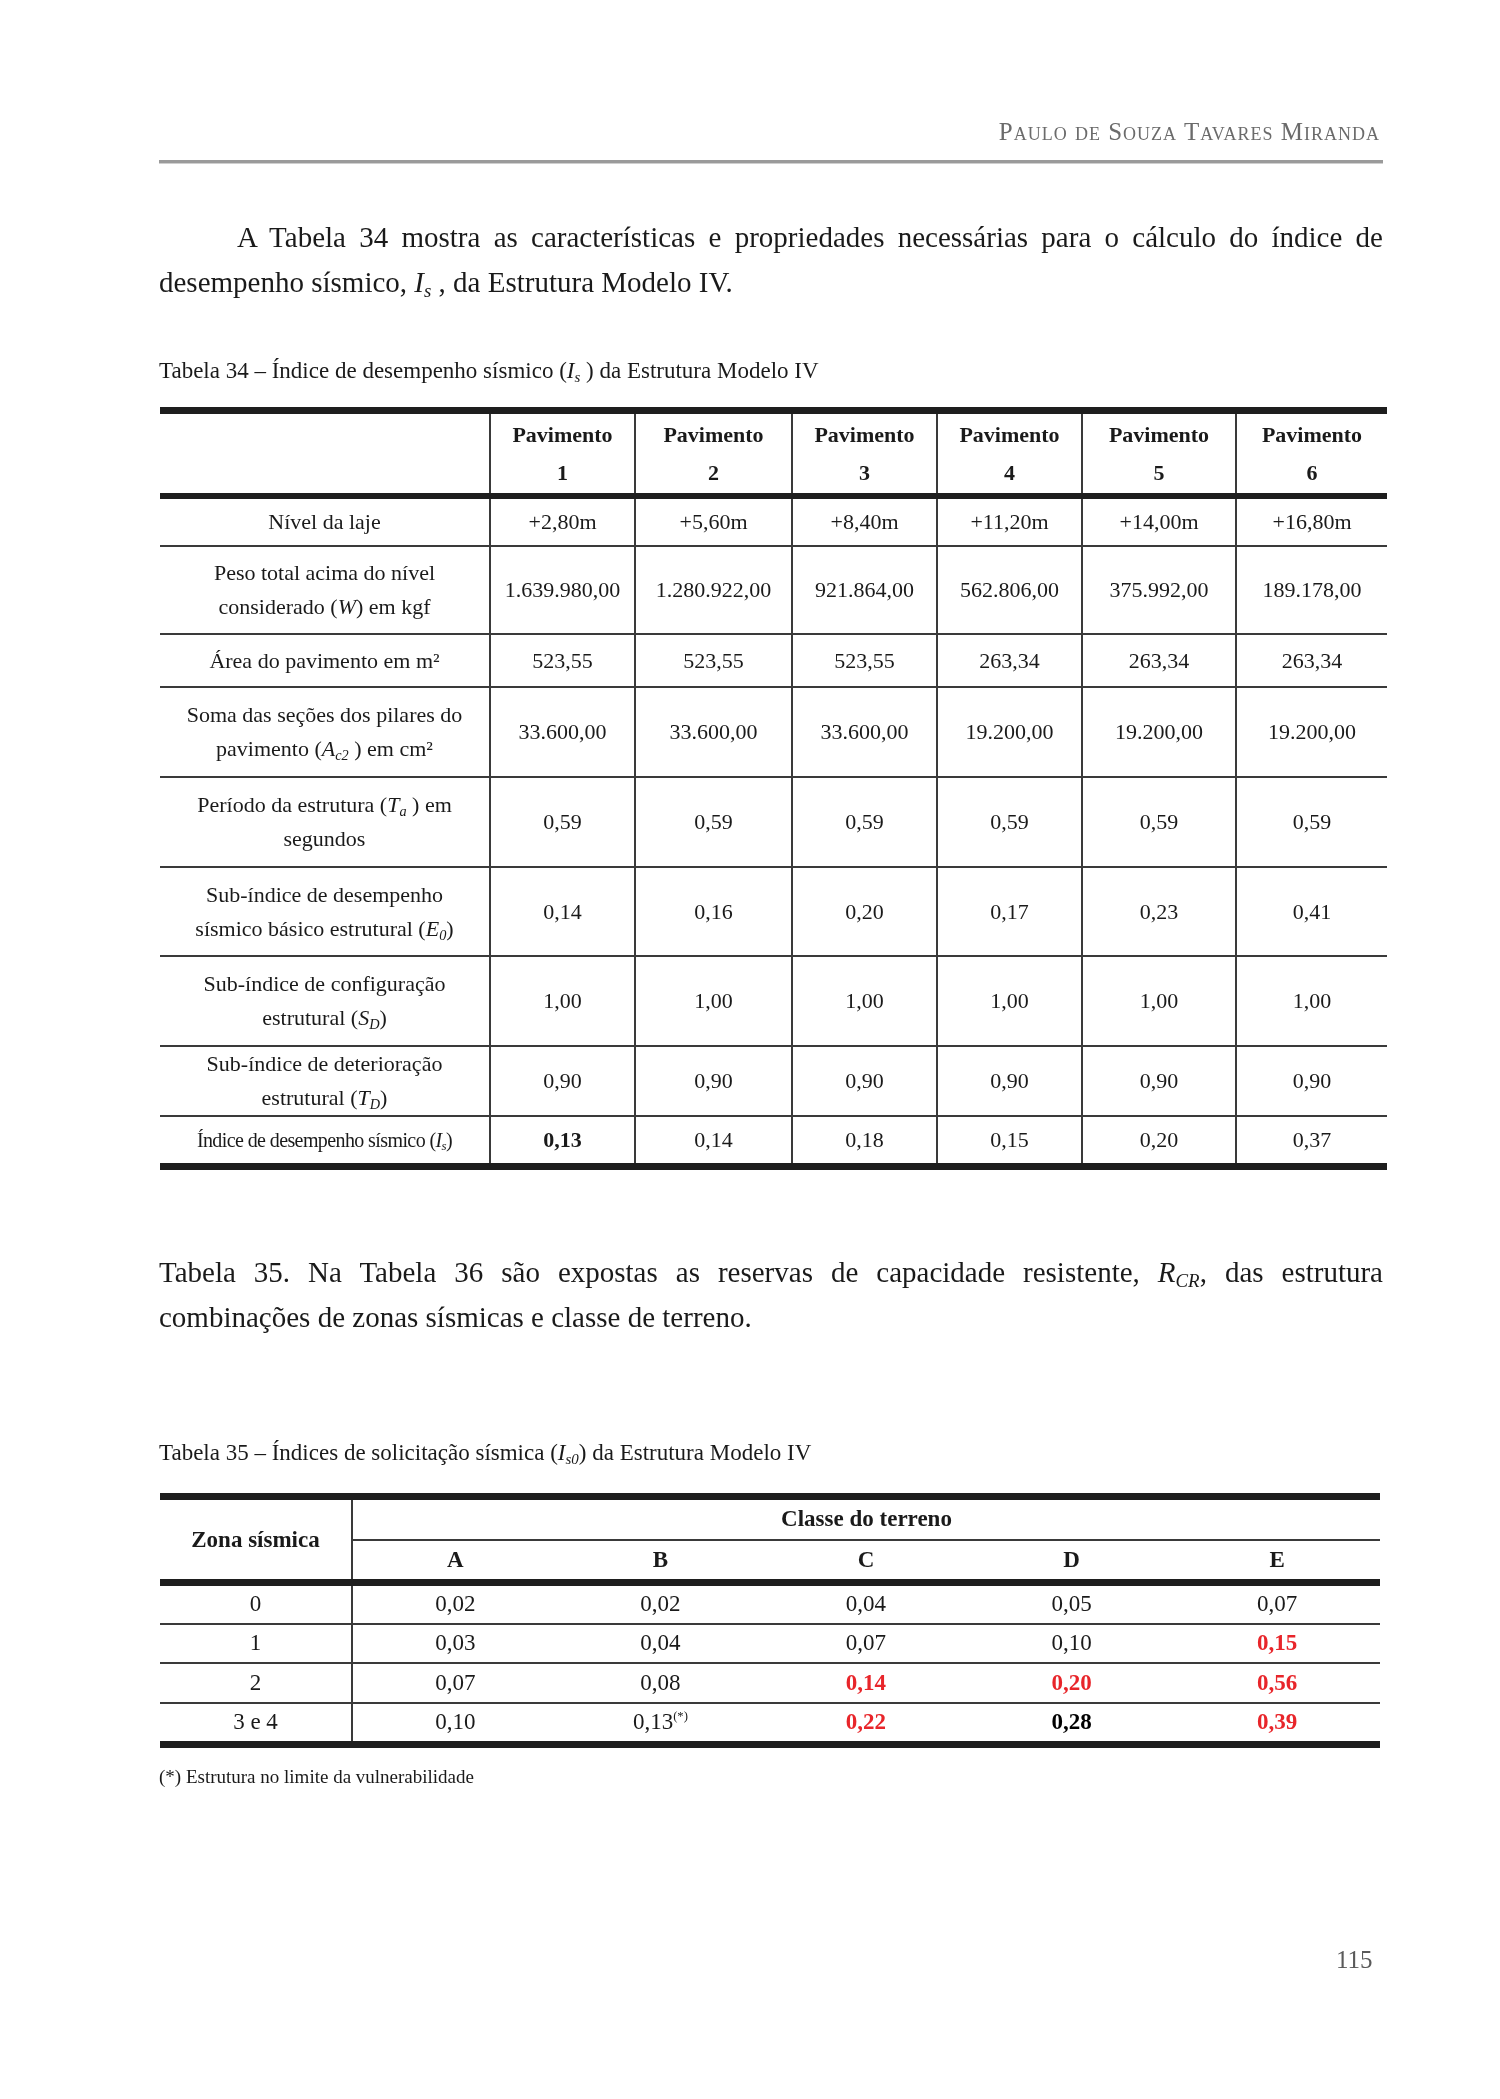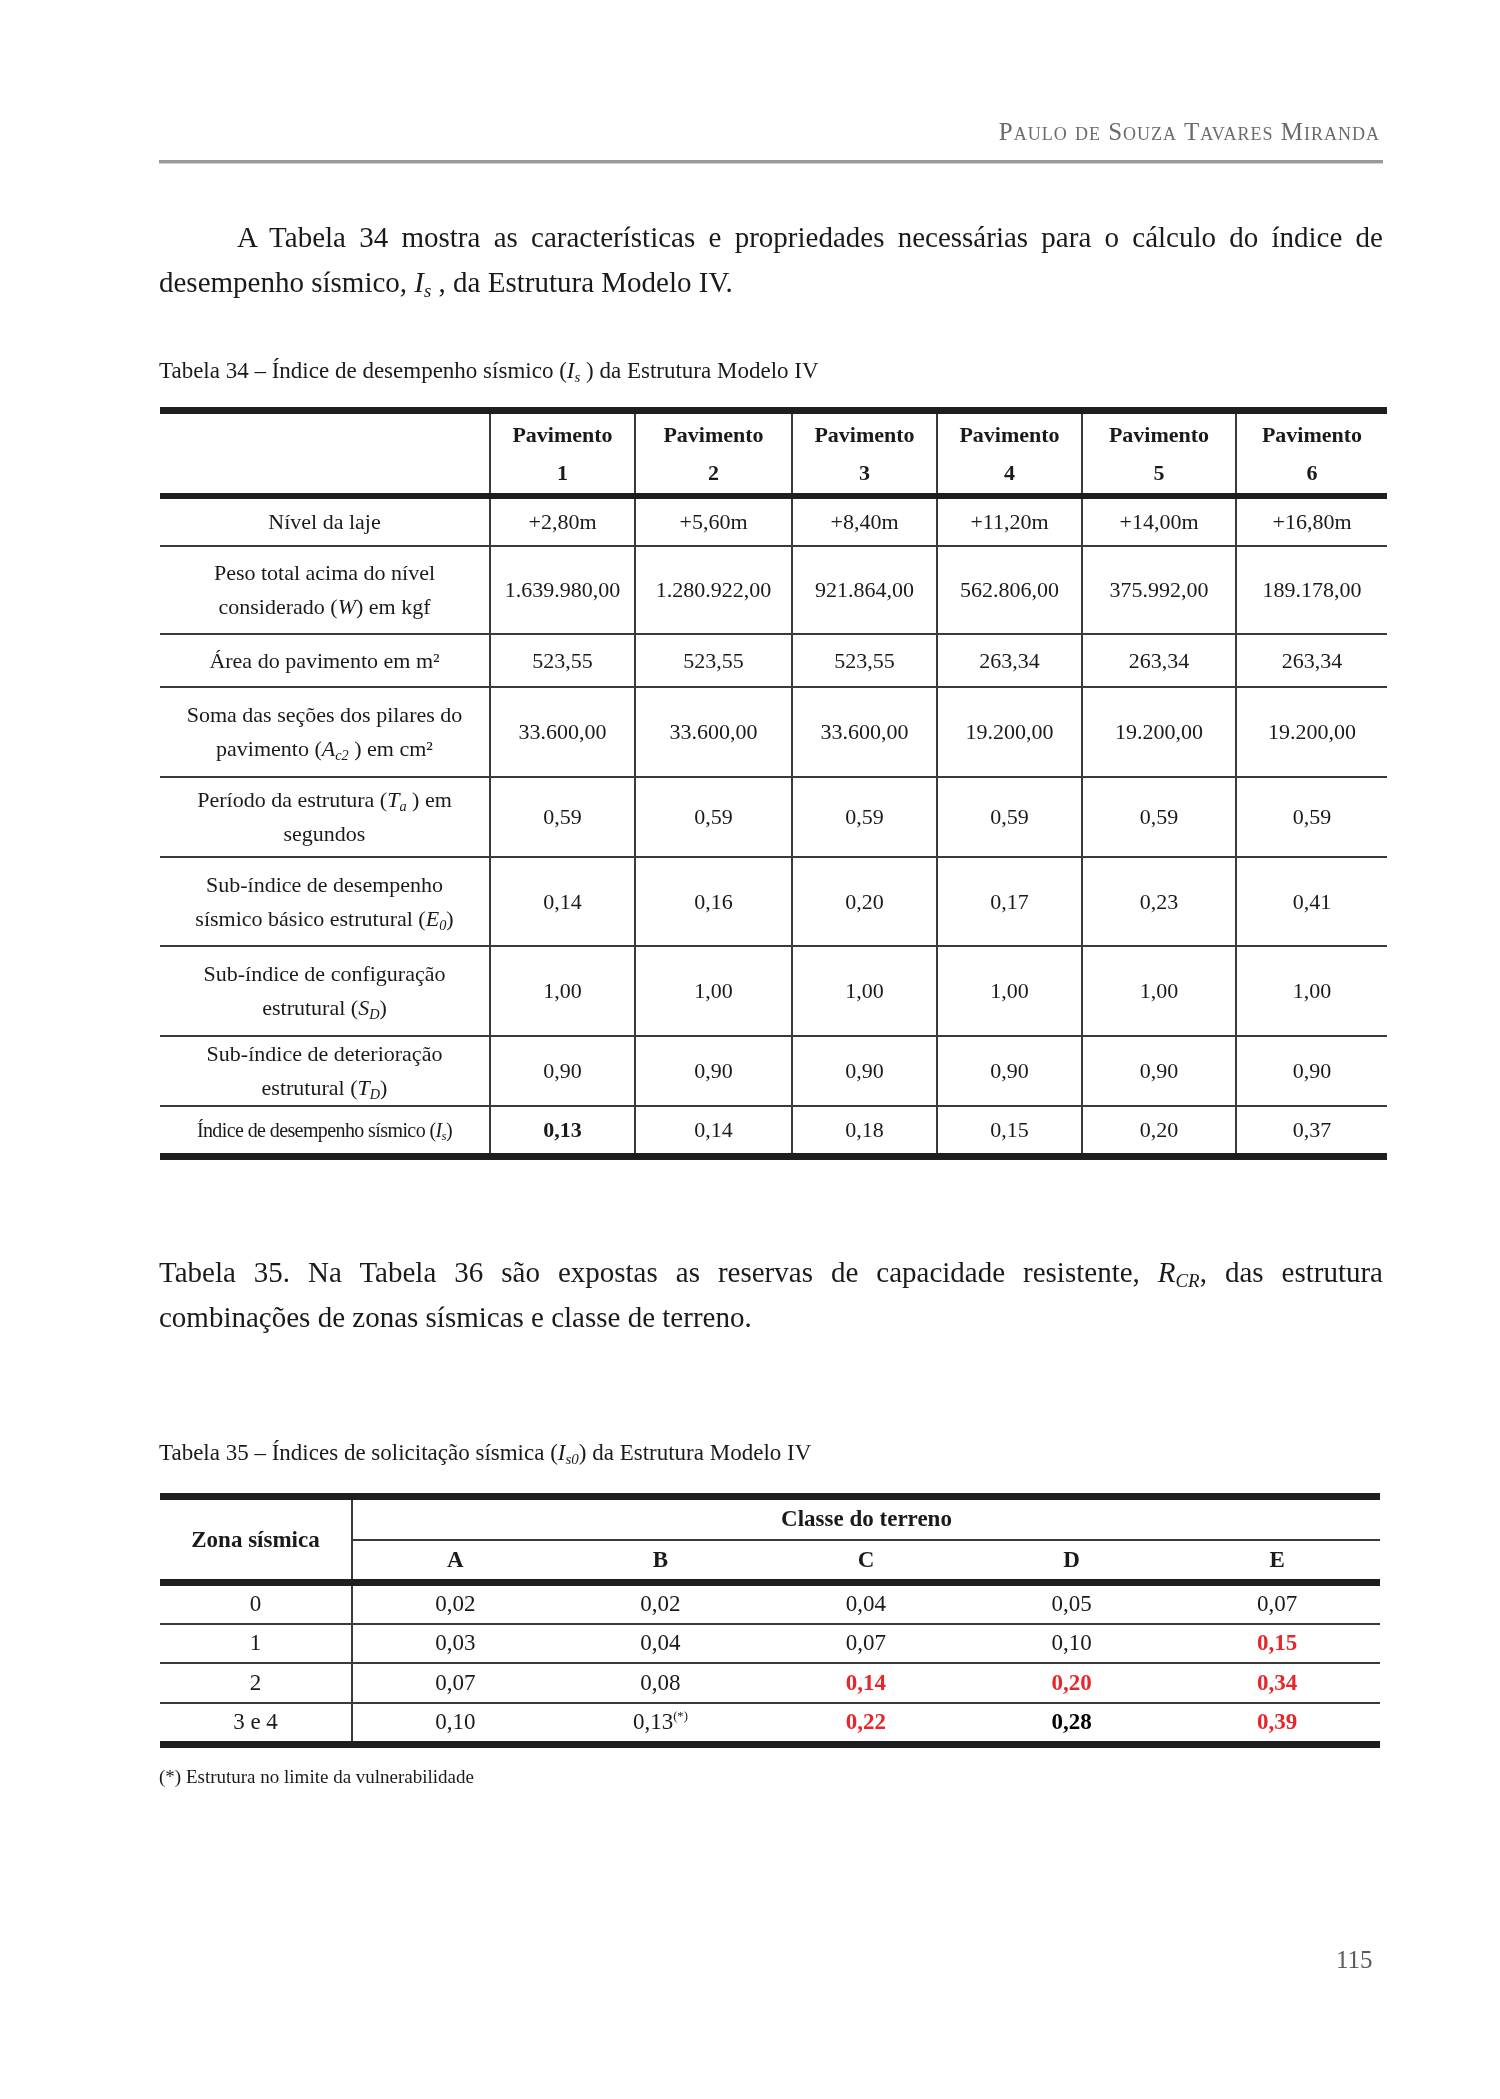--- a/index.html
+++ b/index.html
@@ -120,21 +120,21 @@
     </tr>
     <tr style="height:90px">
       <td class="label"><span>Soma das seções dos pilares do</span><br><span>pavimento (</span><i><span>A</span><sub>c2</sub></i><span> ) em cm²</span></td>
       <td class="num">33.600,00</td>
       <td class="num">33.600,00</td>
       <td class="num">33.600,00</td>
       <td class="num">19.200,00</td>
       <td class="num">19.200,00</td>
       <td class="num">19.200,00</td>
     </tr>
-    <tr style="height:80px">
+    <tr style="height:90px">
       <td class="label"><span>Período da estrutura (</span><i><span>T</span><sub>a</sub></i><span> ) em</span><br><span>segundos</span></td>
       <td class="num">0,59</td>
       <td class="num">0,59</td>
       <td class="num">0,59</td>
       <td class="num">0,59</td>
       <td class="num">0,59</td>
       <td class="num">0,59</td>
     </tr>
     <tr style="height:89px">
       <td class="label"><span>Sub-índice de desempenho</span><br><span>sísmico básico estrutural (</span><i><span>E</span><sub>0</sub></i><span>)</span></td>
@@ -220,21 +220,21 @@
         <td><span>0,07</span></td>
         <td><span>0,10</span></td>
         <td class="red" style="color: rgb(232, 37, 42);"><span>0,15</span></td>
       </tr>
       <tr style="height: 40px;">
         <td class="zone">2</td>
         <td><span>0,07</span></td>
         <td><span>0,08</span></td>
         <td class="red" style="color: rgb(232, 37, 42);"><span>0,14</span></td>
         <td class="red" style="color: rgb(232, 37, 42);"><span>0,20</span></td>
-        <td class="red" style="color: rgb(232, 37, 42);"><span>0,34</span></td>
+        <td class="red" style="color: rgb(232, 37, 42);"><span>0,56</span></td>
       </tr>
       <tr style="height: 42px;">
         <td class="zone">3 e 4</td>
         <td><span>0,10</span></td>
         <td><span>0,13</span><sup>(*)</sup></td>
         <td class="red" style="color: rgb(232, 37, 42);"><span>0,22</span></td>
         <td class="red" style="color: #000000;"><span>0,28</span></td>
         <td class="red" style="color: rgb(232, 37, 42);"><span>0,39</span></td>
       </tr>
     </tbody>

